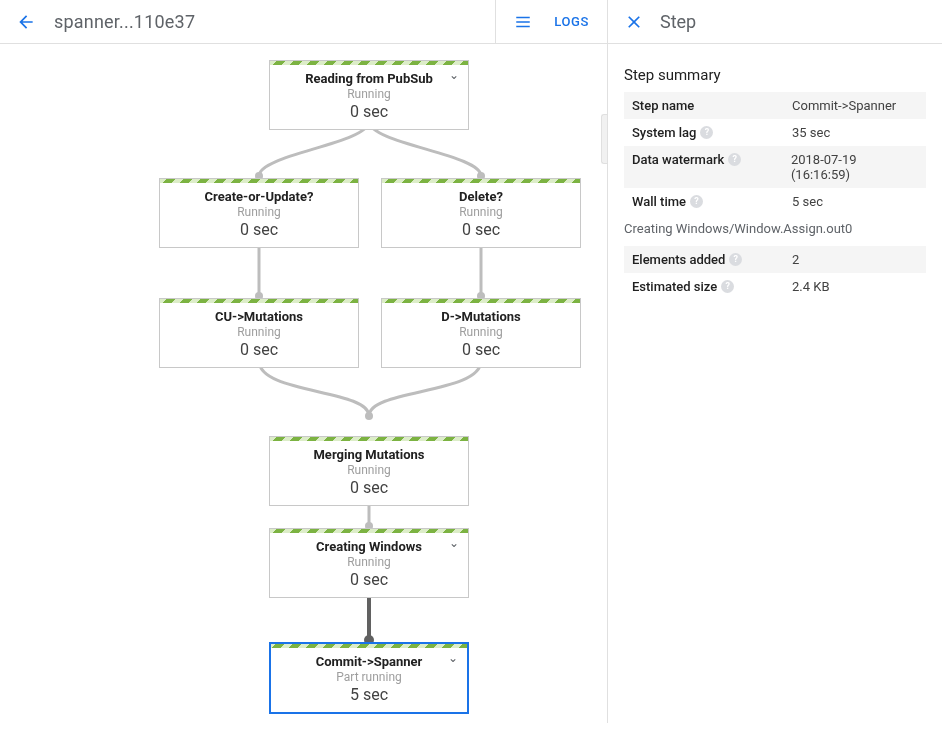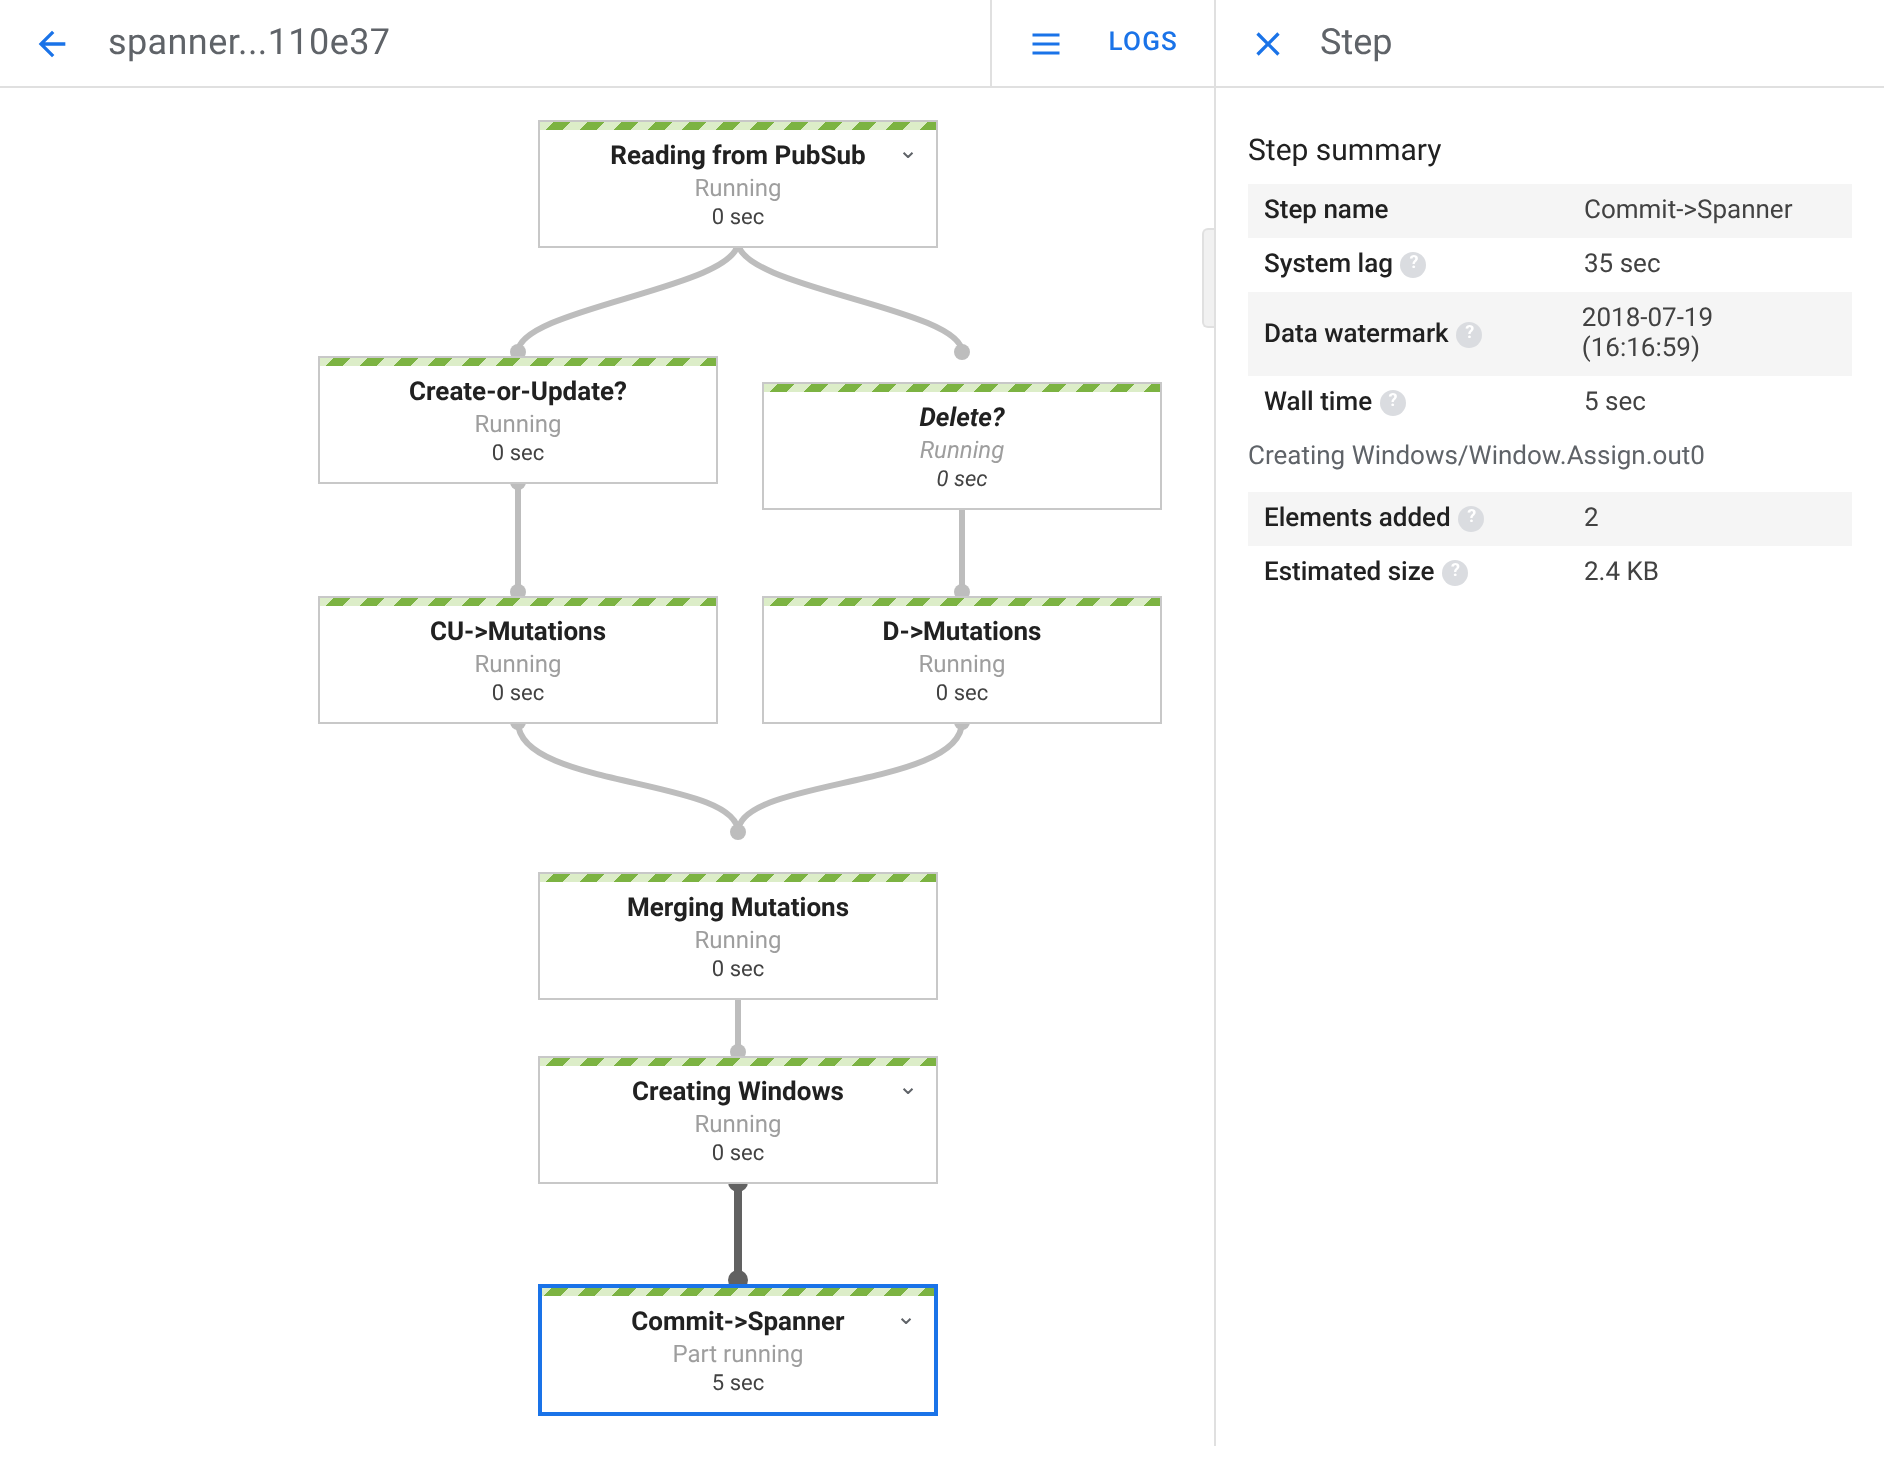--- a/index.html
+++ b/index.html
@@ -89,21 +89,21 @@
     width:6px; height:50px;
     background: #f1f1f1;
     border:1px solid #e0e0e0;
     border-right:none;
     border-radius: 3px 0 0 3px;
   }
 
   .section-title { font-size:15px; color:#212121; margin: 4px 0 8px; font-weight:400; }
   .kv {
     display:flex;
-    align-items:center;
+    align-items:flex-start;
     padding: 6px 8px;
     font-size: 13px;
   }
   .kv.shaded { background:#f5f5f5; }
   .kv .k { width: 160px; color:#212121; font-weight:500; display:flex; align-items:center;}
   .kv .v { color:#424242; }
   .help-dot {
     display:inline-block;
     width:13px;height:13px;
     border-radius:50%;
@@ -132,21 +132,21 @@
     position:absolute;
     left:0; right:0; top:0; height:4px;
     background: repeating-linear-gradient(
       -45deg,
       #7cb342 0px, #7cb342 6px,
       #dcedc8 6px, #dcedc8 12px
     );
   }
   .node .name { font-size:13px; font-weight:700; color:#212121; }
   .node .status { font-size:12px; color:#9e9e9e; margin-top:1px;}
-  .node .time { font-size:11px; color:#424242; margin-top:1px;}
+  .node .time { font-size:16px; color:#424242; margin-top:1px;}
   .node .expander {
     position:absolute; top:6px; right:6px;
     width:16px;height:16px;
     color:#5f6368;
     font-size:12px;
     display:flex;align-items:center;justify-content:center;
   }
   .node.selected {
     border: 2px solid #1a73e8;
   }
@@ -235,21 +235,21 @@
         <div class="status">Running</div>
         <div class="time">0 sec</div>
         <span class="expander">⌄</span>
       </div>
 
       <div class="node" style="left:113px; top:134px;">
         <div class="name">Create-or-Update?</div>
         <div class="status">Running</div>
         <div class="time">0 sec</div>
       </div>
-      <div class="node" style="left:335px; top:147px;font-style:italic;">
+      <div class="node" style="left:335px; top:134px;">
         <div class="name">Delete?</div>
         <div class="status">Running</div>
         <div class="time">0 sec</div>
       </div>
 
       <div class="node" style="left:113px; top:254px;">
         <div class="name">CU-&gt;Mutations</div>
         <div class="status">Running</div>
         <div class="time">0 sec</div>
       </div>

